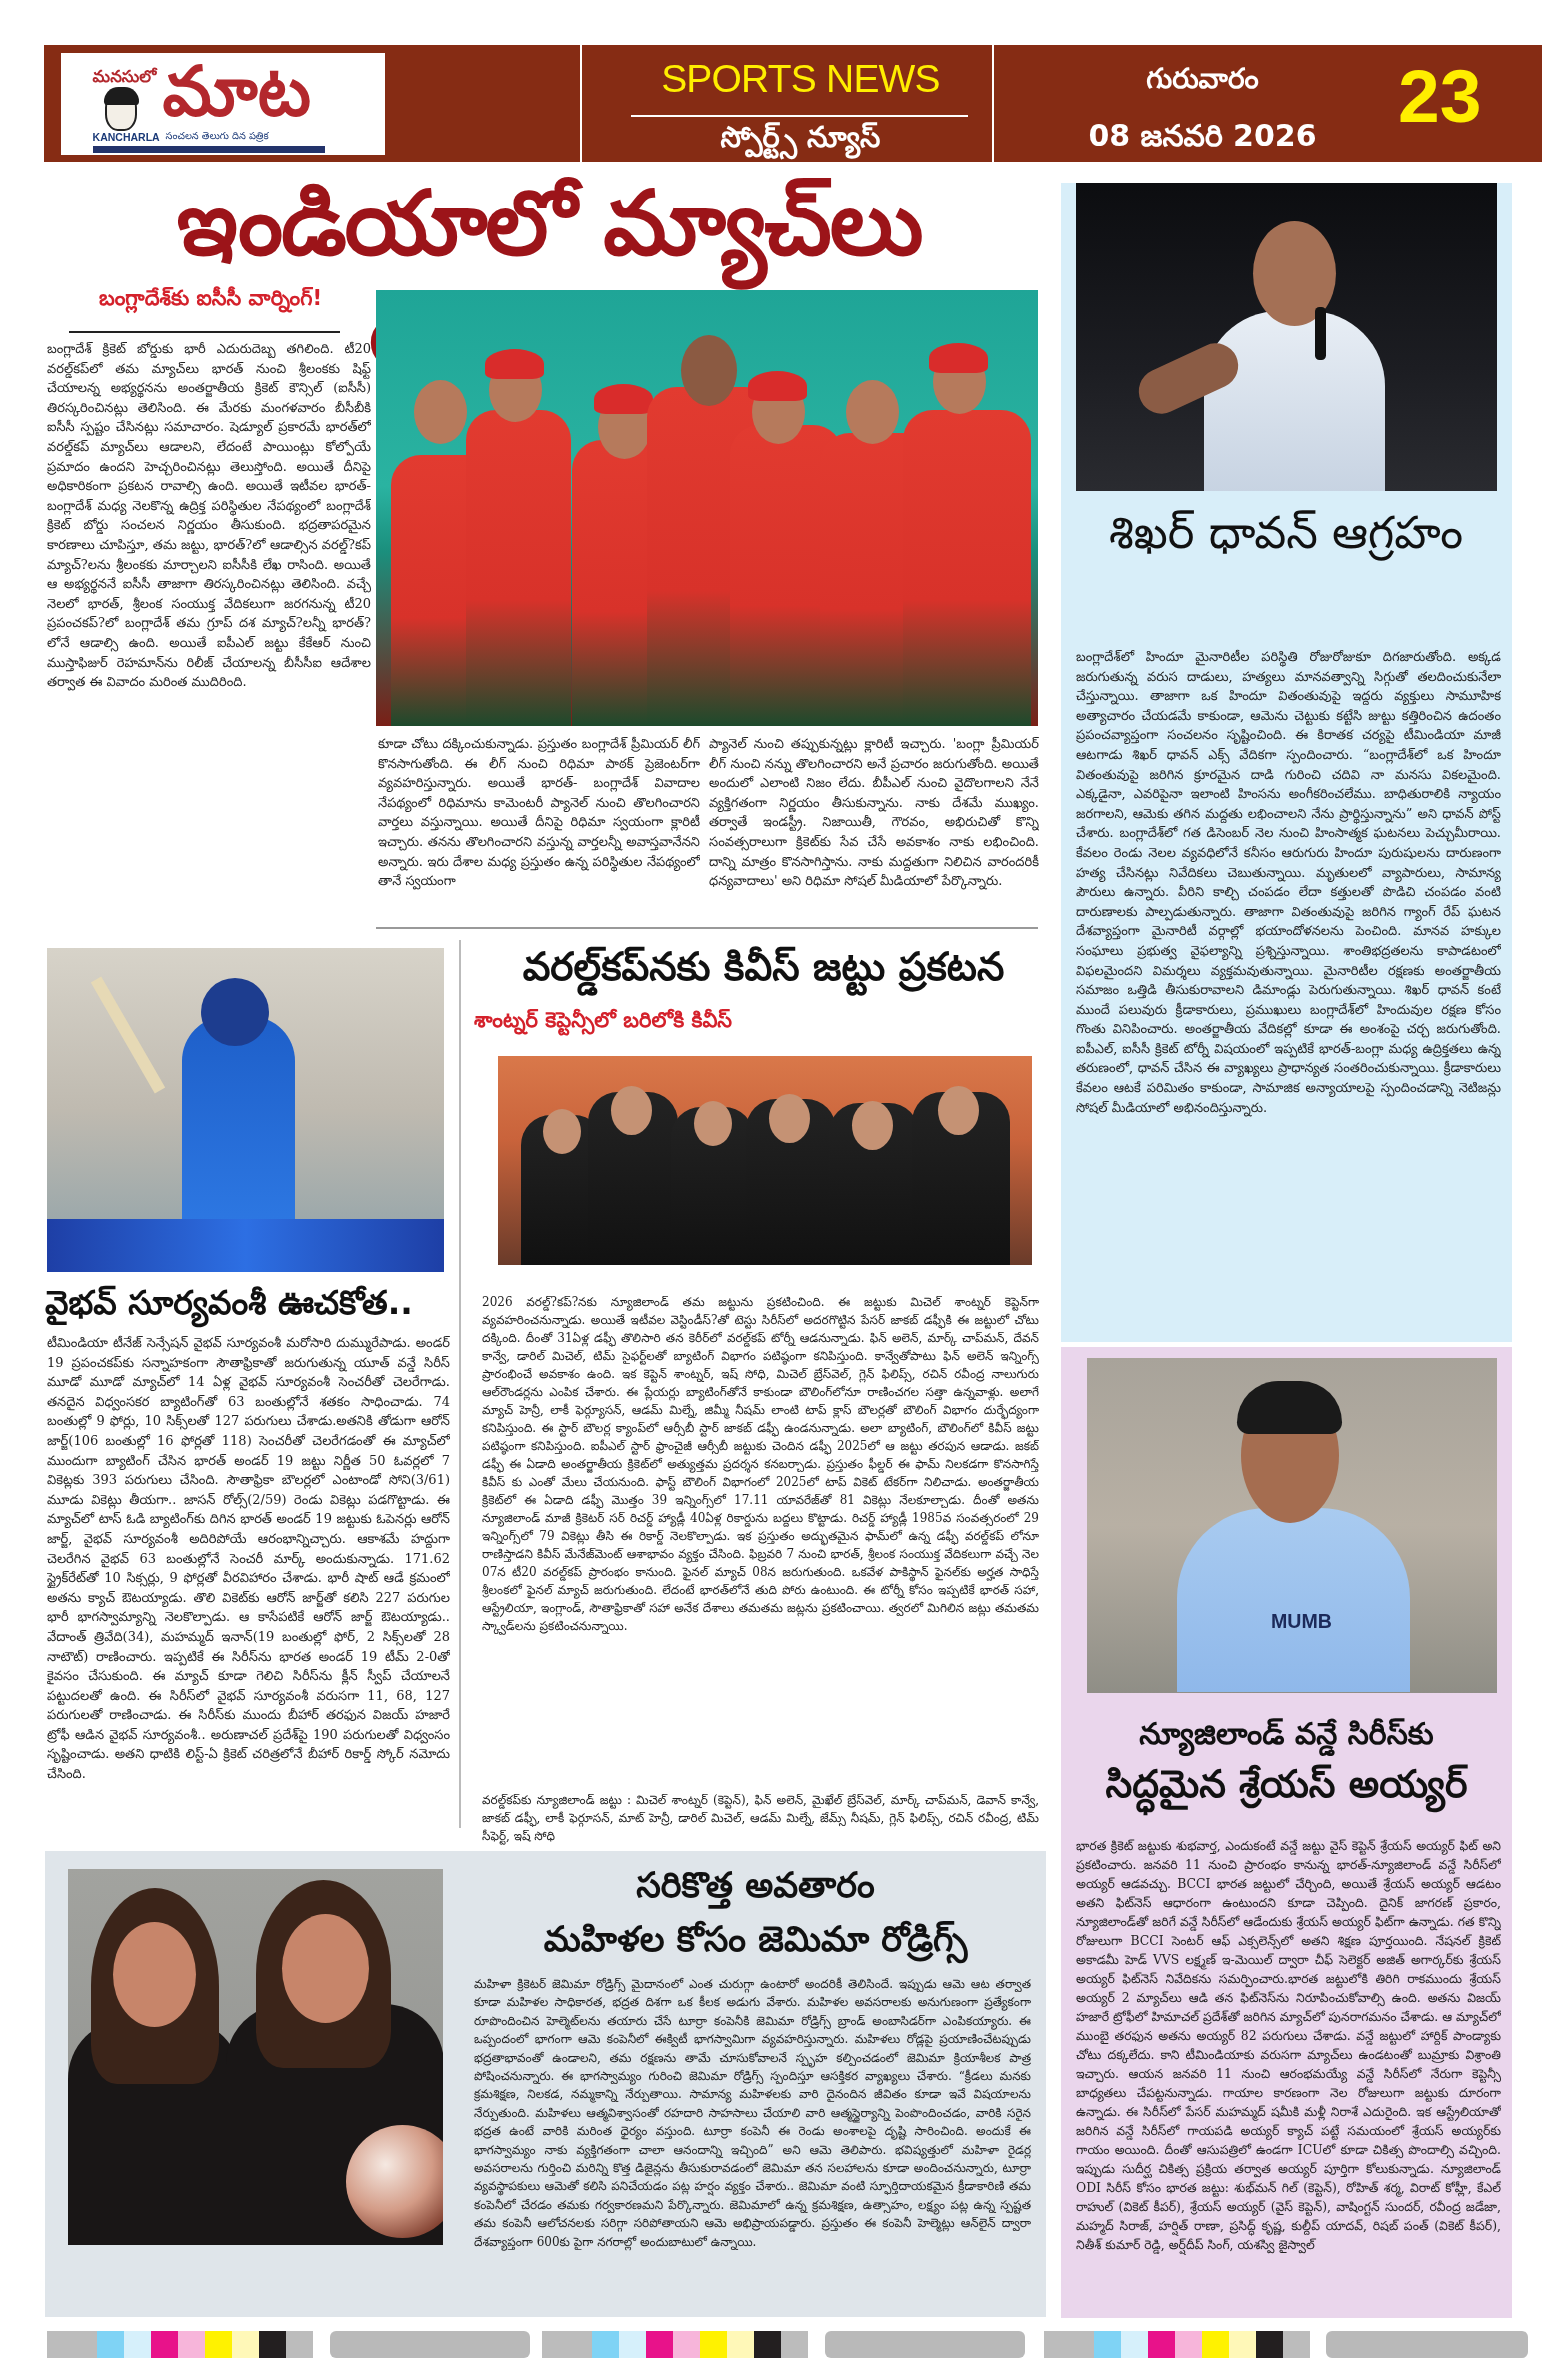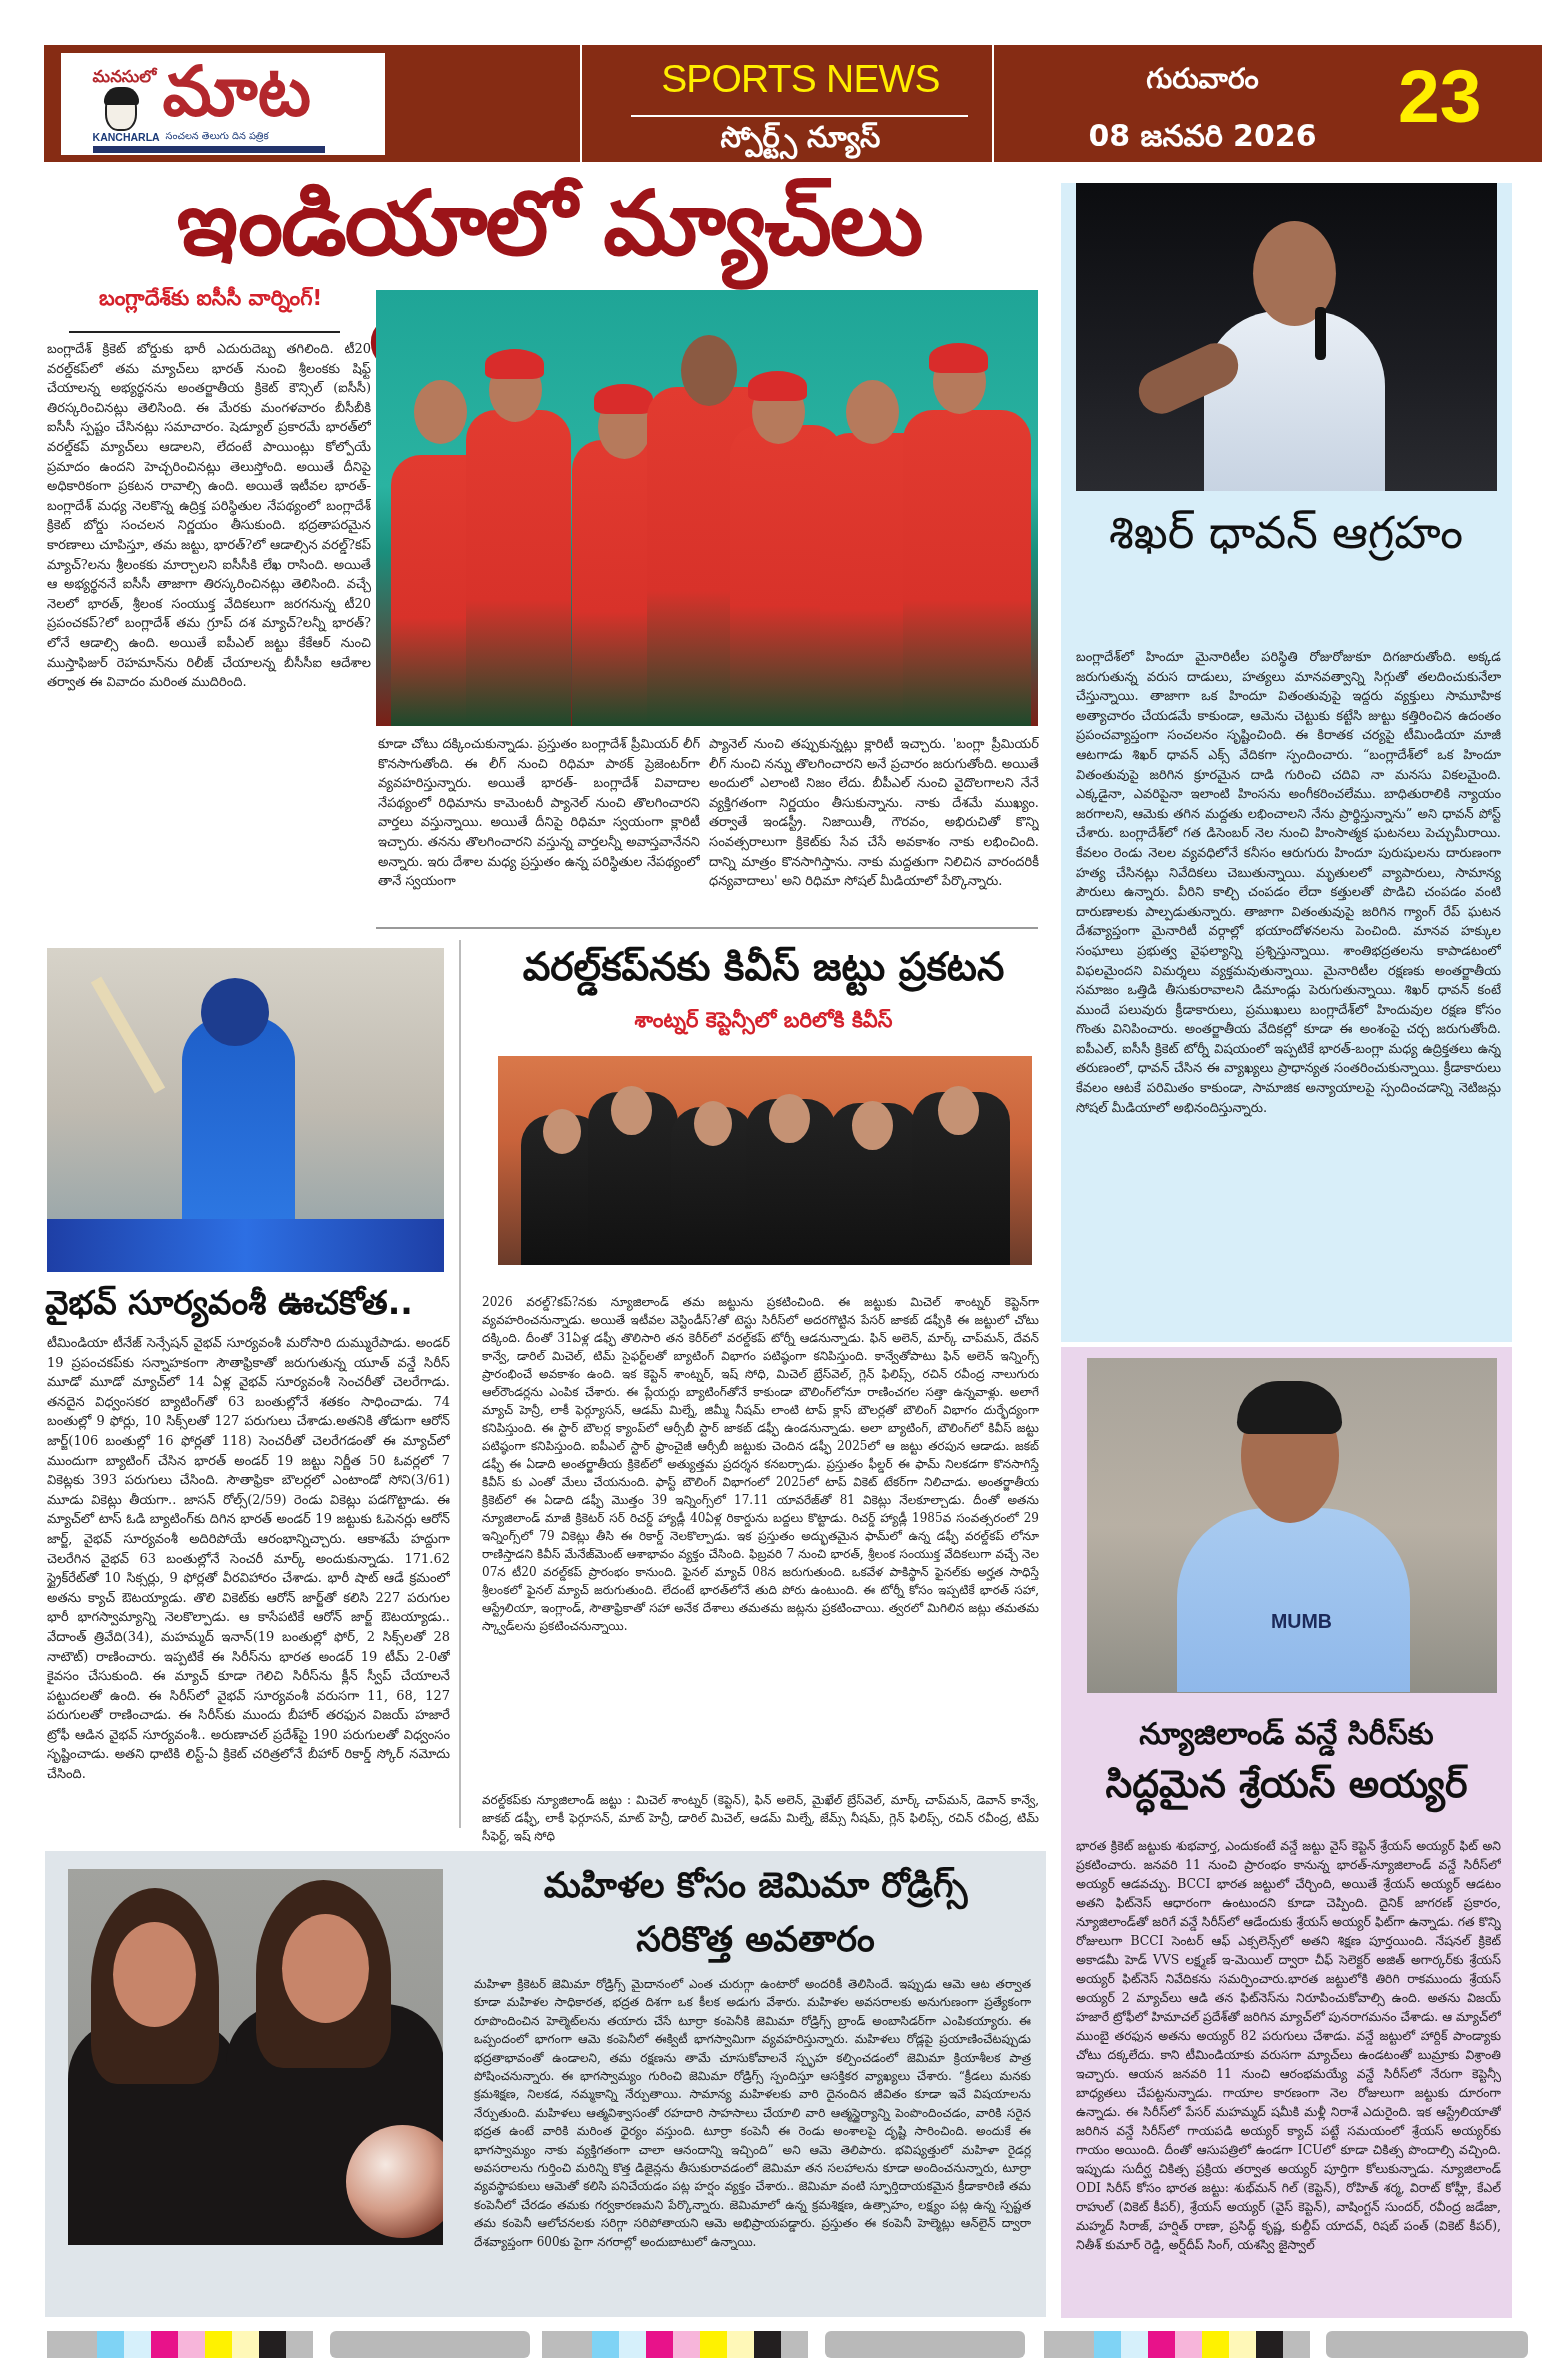--- a/index.html
+++ b/index.html
@@ -67,21 +67,21 @@
   .ph-jemi .h { position:absolute; border-radius: 50% 50% 20% 20%; background:#3b2419; }
   .ph-jemi .ball { position:absolute; left:278px; top:256px; width:113px; height:113px; border-radius:50%; background: radial-gradient(circle at 35% 35%, #f5e9e2, #d39b86 45%, #7c3a2a 80%); }
 
   
   .panel-blue { position: absolute; left: 1061px; top: 183px; width: 451px; height: 1159px; background: #d8eef9; }
   .panel-pink { position: absolute; left: 1061px; top: 1347px; width: 451px; height: 971px; background: #ead6ec; }
   .panel-grey { position: absolute; left: 45px; top: 1851px; width: 1001px; height: 466px; background: #dfe5ea; }
 
   .h-dhawan { position: absolute; left: 1068px; top: 503px; width: 436px; text-align: center; font-family: "DejaVu Serif", serif; font-size: 45px; line-height: 60px; color: #111; }
   .h-nz { position: absolute; left: 474px; top: 944px; width: 579px; text-align: center; font-weight: bold; font-size: 39px; color: #111; }
-  .h-nz-sub { position: absolute; left: 474px; top: 1008px; width: 579px; text-align: center; font-weight: bold; font-size: 21px; color: #d4212b; }
+  .h-nz-sub { position: absolute; left: 474px; top: 1008px; width: 579px; text-align: left; font-weight: bold; font-size: 21px; color: #d4212b; }
   .h-vaibhav { position: absolute; left: 45px; top: 1283px; width: 406px; text-align: left; font-weight: bold; font-size: 33px; color: #111; }
   .h-iyer { position: absolute; left: 1061px; top: 1708px; width: 451px; text-align: center; font-weight: bold; font-size: 30px; line-height: 51px; color: #111; }
   .h-jemi { position: absolute; left: 466px; top: 1858px; width: 579px; text-align: center; font-weight: bold; font-size: 35px; line-height: 54px; color: #111; }
 
   .rule { position: absolute; height: 1.5px; background: #999; }
   .vrule { position: absolute; width: 1.5px; background: #bbb; }
 
   
   .cbar { position: absolute; top: 2331px; height: 27px; display: flex; }
   .cbar span { display: block; height: 27px; }
@@ -198,22 +198,22 @@
 <div class="photo ph-jemi">
   <div class="w" style="left:0;width:173px;height:226px;"></div>
   <div class="h" style="left:22.6px;top:19px;width:128px;height:196px;"></div>
   <div class="f" style="left:45px;top:53px;width:83px;height:105px;"></div>
   <div class="w" style="left:158px;width:218px;height:241px;"></div>
   <div class="h" style="left:188px;top:11.3px;width:135px;height:188px;"></div>
   <div class="f" style="left:214px;top:45px;width:87px;height:109px;"></div>
   <div class="ball"></div>
 </div>
 <div class="h-jemi">
+  <div>సరికొత్త అవతారం</div>
   <div>మహిళల కోసం జెమిమా రోడ్రిగ్స్</div>
-  <div>సరికొత్త అవతారం</div>
 </div>
 <div class="col body-text" style="left:474px; top:1975px; width:557px; height:339px; overflow:hidden; font-size:12px; line-height:18.4px;">మహిళా క్రికెటర్ జెమిమా రోడ్రిగ్స్ మైదానంలో ఎంత చురుగ్గా ఉంటారో అందరికీ తెలిసిందే. ఇప్పుడు ఆమె ఆట తర్వాత కూడా మహిళల సాధికారత, భద్రత దిశగా ఒక కీలక అడుగు వేశారు. మహిళల అవసరాలకు అనుగుణంగా ప్రత్యేకంగా రూపొందించిన హెల్మెట్‌లను తయారు చేసే టూర్రా కంపెనీకి జెమిమా రోడ్రిగ్స్ బ్రాండ్ అంబాసిడర్‌గా ఎంపికయ్యారు. ఈ ఒప్పందంలో భాగంగా ఆమె కంపెనీలో ఈక్విటీ భాగస్వామిగా వ్యవహరిస్తున్నారు. మహిళలు రోడ్లపై ప్రయాణించేటప్పుడు భద్రతాభావంతో ఉండాలని, తమ రక్షణను తామే చూసుకోవాలనే స్పృహ కల్పించడంలో జెమిమా క్రియాశీలక పాత్ర పోషించనున్నారు. ఈ భాగస్వామ్యం గురించి జెమిమా రోడ్రిగ్స్ స్పందిస్తూ ఆసక్తికర వ్యాఖ్యలు చేశారు. “క్రీడలు మనకు క్రమశిక్షణ, నిలకడ, నమ్మకాన్ని నేర్పుతాయి. సామాన్య మహిళలకు వారి దైనందిన జీవితం కూడా ఇవే విషయాలను నేర్పుతుంది. మహిళలు ఆత్మవిశ్వాసంతో రహదారి సాహసాలు చేయాలి వారి ఆత్మస్థైర్యాన్ని పెంపొందించడం, వారికి సరైన భద్రత ఉంటే వారికి మరింత ధైర్యం వస్తుంది. టూర్రా కంపెనీ ఈ రెండు అంశాలపై దృష్టి సారించింది. అందుకే ఈ భాగస్వామ్యం నాకు వ్యక్తిగతంగా చాలా ఆనందాన్ని ఇచ్చింది” అని ఆమె తెలిపారు. భవిష్యత్తులో మహిళా రైడర్ల అవసరాలను గుర్తించి మరిన్ని కొత్త డిజైన్లను తీసుకురావడంలో జెమిమా తన సలహాలను కూడా అందించనున్నారు, టూర్రా వ్యవస్థాపకులు ఆమెతో కలిసి పనిచేయడం పట్ల హర్షం వ్యక్తం చేశారు.. జెమిమా వంటి స్ఫూర్తిదాయకమైన క్రీడాకారిణి తమ కంపెనీలో చేరడం తమకు గర్వకారణమని పేర్కొన్నారు. జెమిమాలో ఉన్న క్రమశిక్షణ, ఉత్సాహం, లక్ష్యం పట్ల ఉన్న స్పష్టత తమ కంపెనీ ఆలోచనలకు సరిగ్గా సరిపోతాయని ఆమె అభిప్రాయపడ్డారు. ప్రస్తుతం ఈ కంపెనీ హెల్మెట్లు ఆన్‌లైన్ ద్వారా దేశవ్యాప్తంగా 600కు పైగా నగరాల్లో అందుబాటులో ఉన్నాయి.</div>
 
 <div class="cbar" style="left:47px;">
   <span style="width:50px;background:#bcbcbc"></span>
     <span style="width:27px;background:#7fd3f5"></span>
     <span style="width:27px;background:#d6f0fb"></span>
     <span style="width:27px;background:#e8128a"></span>
     <span style="width:27px;background:#f7b5da"></span>
     <span style="width:27px;background:#fff200"></span>

